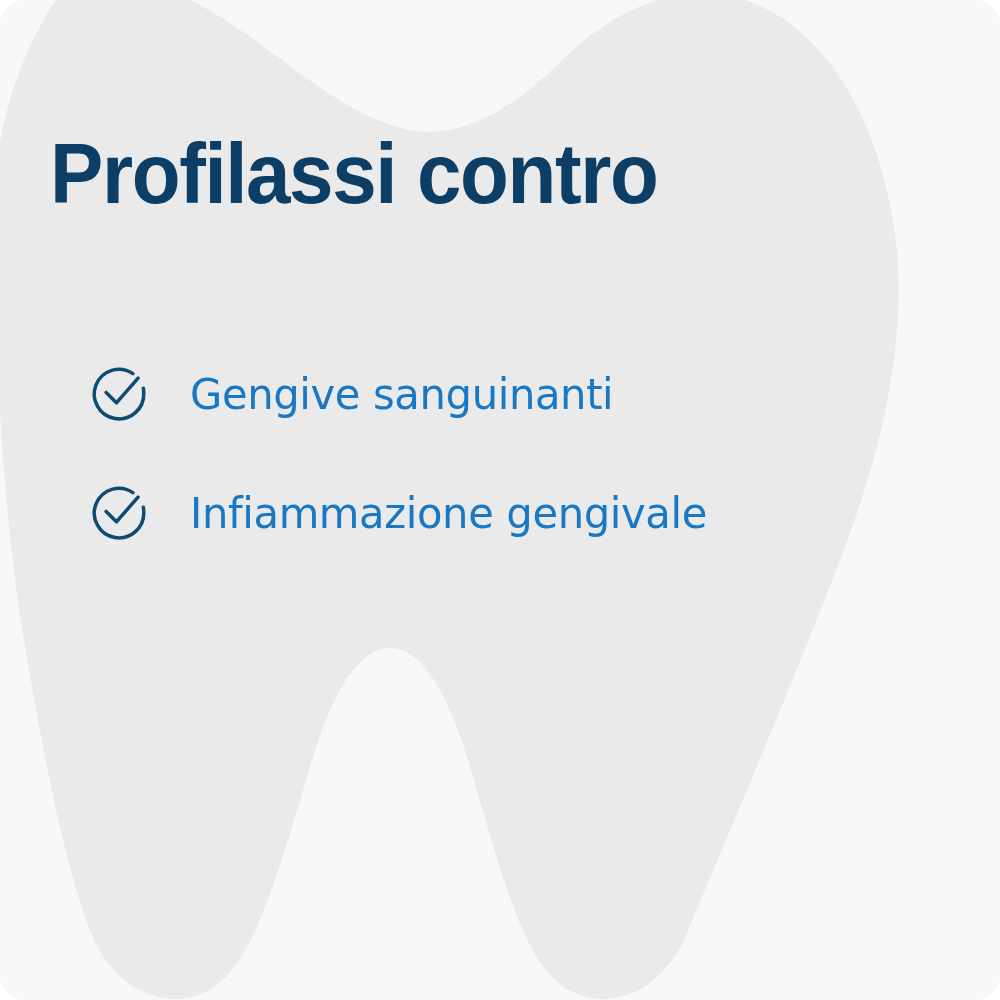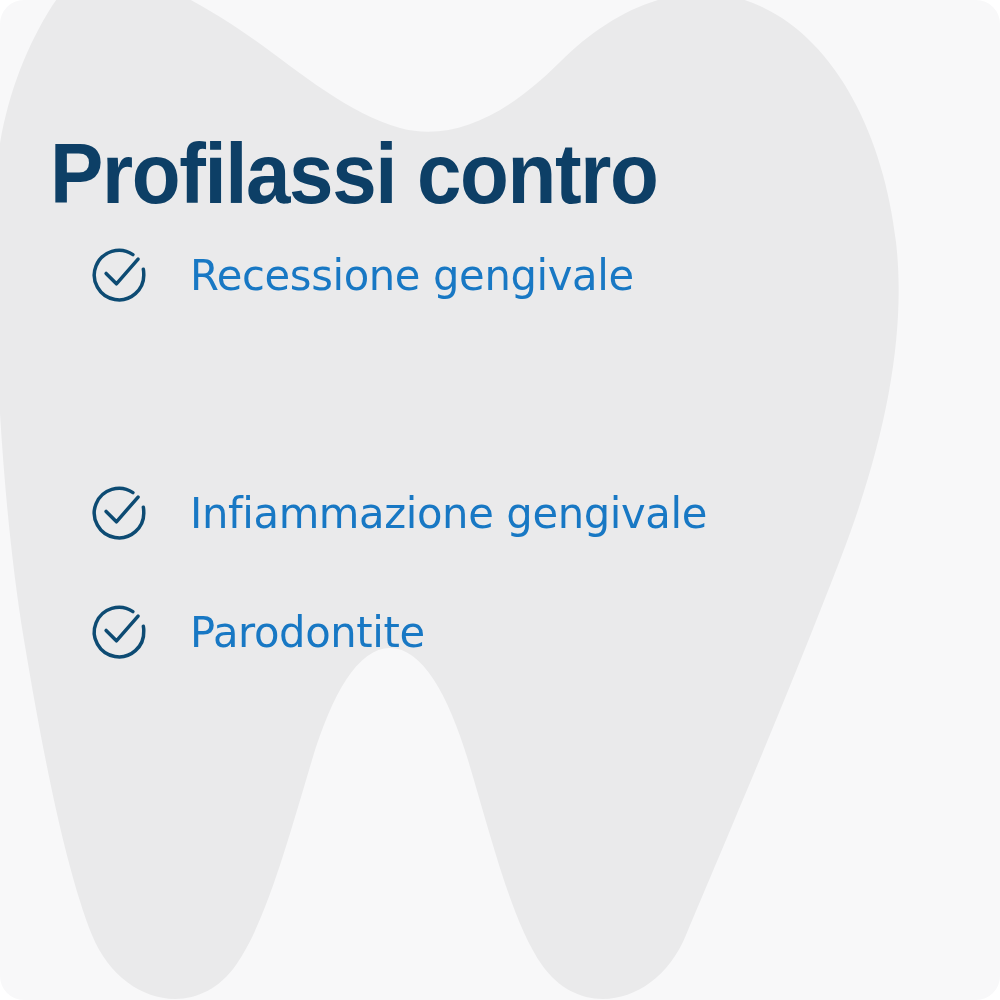--- a/index.html
+++ b/index.html
@@ -143,42 +143,35 @@
           Z" fill="#f8f8f9"></path>
     </g>
   </svg>
 
   <div id="content">
 
     <h1 id="page-title">Profilassi contro</h1>
 
     <ul id="checklist">
 
-      <li class="check-row" data-row="0">
+
+      <li class="check-row" data-row="1">
         <svg class="check-icon" viewBox="0 0 64 64" xmlns="http://www.w3.org/2000/svg" aria-hidden="true">
           <path d="M45.5 13.2 A24 24 0 1 0 56 32 A24 24 0 0 0 55.6 27.4" fill="none" stroke="#0d4b73" stroke-width="3.4" stroke-linecap="round"></path>
           <path d="M19.5 31.5 L29.5 41.5 L50.5 17.5" fill="none" stroke="#0d4b73" stroke-width="3.4" stroke-linecap="round" stroke-linejoin="round"></path>
         </svg>
-        <span class="check-label">Recessione gengivale</span>
+        <span class="check-label">Gengive sanguinanti</span>
       </li>
-
 
       <li class="check-row" data-row="2">
         <svg class="check-icon" viewBox="0 0 64 64" xmlns="http://www.w3.org/2000/svg" aria-hidden="true">
           <path d="M45.5 13.2 A24 24 0 1 0 56 32 A24 24 0 0 0 55.6 27.4" fill="none" stroke="#0d4b73" stroke-width="3.4" stroke-linecap="round"></path>
           <path d="M19.5 31.5 L29.5 41.5 L50.5 17.5" fill="none" stroke="#0d4b73" stroke-width="3.4" stroke-linecap="round" stroke-linejoin="round"></path>
         </svg>
         <span class="check-label">Infiammazione gengivale</span>
       </li>
 
-      <li class="check-row" data-row="3">
-        <svg class="check-icon" viewBox="0 0 64 64" xmlns="http://www.w3.org/2000/svg" aria-hidden="true">
-          <path d="M45.5 13.2 A24 24 0 1 0 56 32 A24 24 0 0 0 55.6 27.4" fill="none" stroke="#0d4b73" stroke-width="3.4" stroke-linecap="round"></path>
-          <path d="M19.5 31.5 L29.5 41.5 L50.5 17.5" fill="none" stroke="#0d4b73" stroke-width="3.4" stroke-linecap="round" stroke-linejoin="round"></path>
-        </svg>
-        <span class="check-label">Parodontite</span>
-      </li>
 
 
 
     </ul>
   </div>
 </div>
 
 </body></html>

